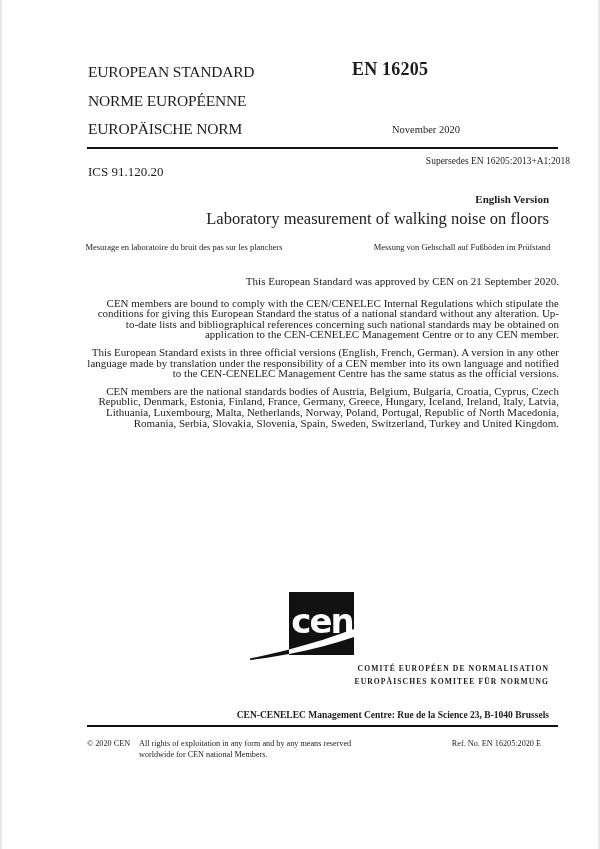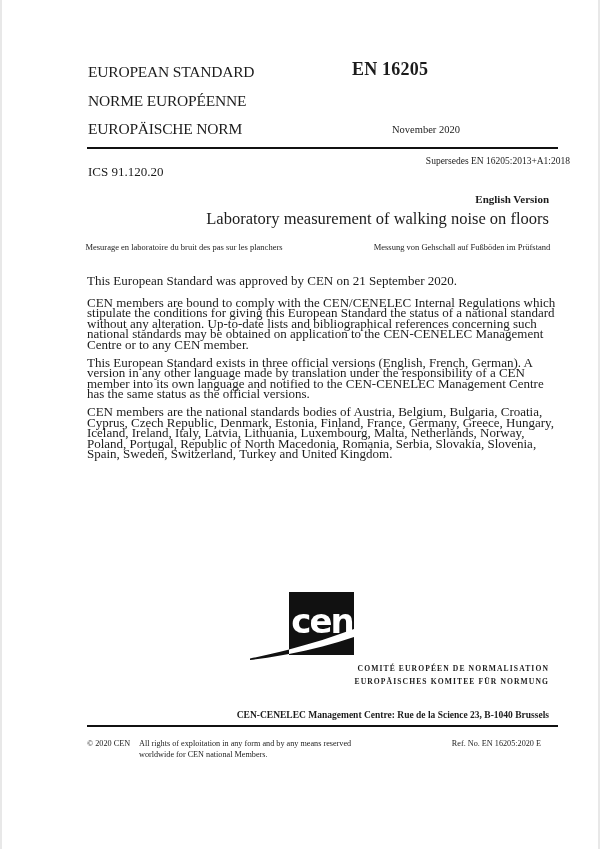--- a/index.html
+++ b/index.html
@@ -19,21 +19,21 @@
   .ics{left:86px;top:164px;font-size:13px;}
   .supersedes{right:28px;top:156px;font-size:9.5px;}
   
   .center-band{left:76px;width:471px;text-align:right;}
   .english-version{top:193px;font-size:11px;font-weight:600;}
   .doc-title{top:209px;font-size:16.5px;font-weight:normal;margin:0;}
   .subtitle{top:242px;font-size:8.5px;line-height:10.5px;text-align:center;}
   .subtitle-fr{left:73px;width:200px;margin-left:9px;}
   .subtitle-de{left:335px;width:250px;}
   
-  .body-block{left:85px;top:276px;width:472px;font-size:13px;line-height:10.6px;text-align:left;}
+  .body-block{left:85px;top:276px;width:472px;font-size:11px;line-height:10.6px;text-align:right;}
   .body-block p{margin:0 0 7px 0;}
   .body-block p.approved{margin-bottom:11px;}
   
   .logo-svg{left:240px;top:584px;width:130px;height:85px;}
   .committee{top:662px;font-size:7.6px;font-weight:bold;line-height:13px;}
   .committee .l1{letter-spacing:0.2px;}
   .committee .l2,.committee .l3{letter-spacing:1.1px;}
   
   .footer-centre{top:710px;font-size:9.5px;font-weight:bold;}
   .copy-c{left:85px;top:739px;font-size:8.2px;}

